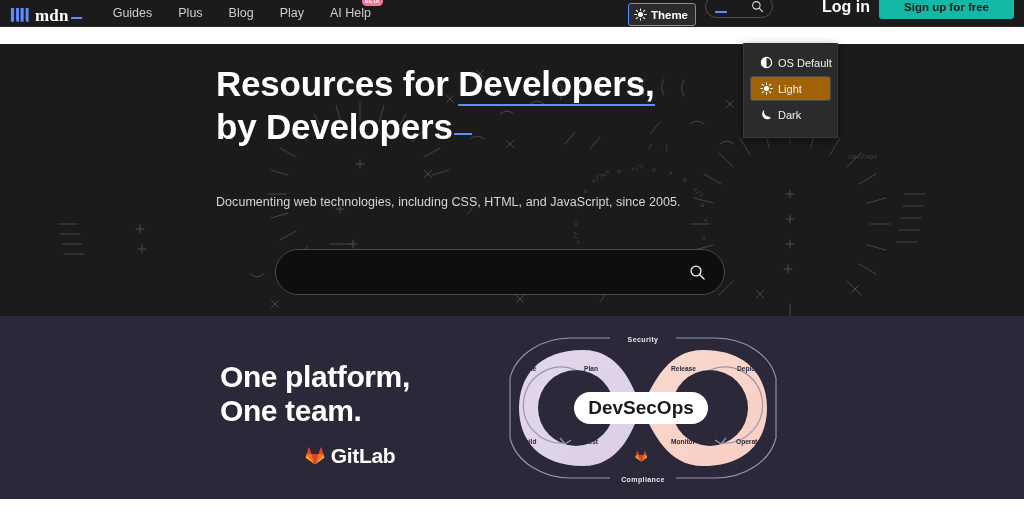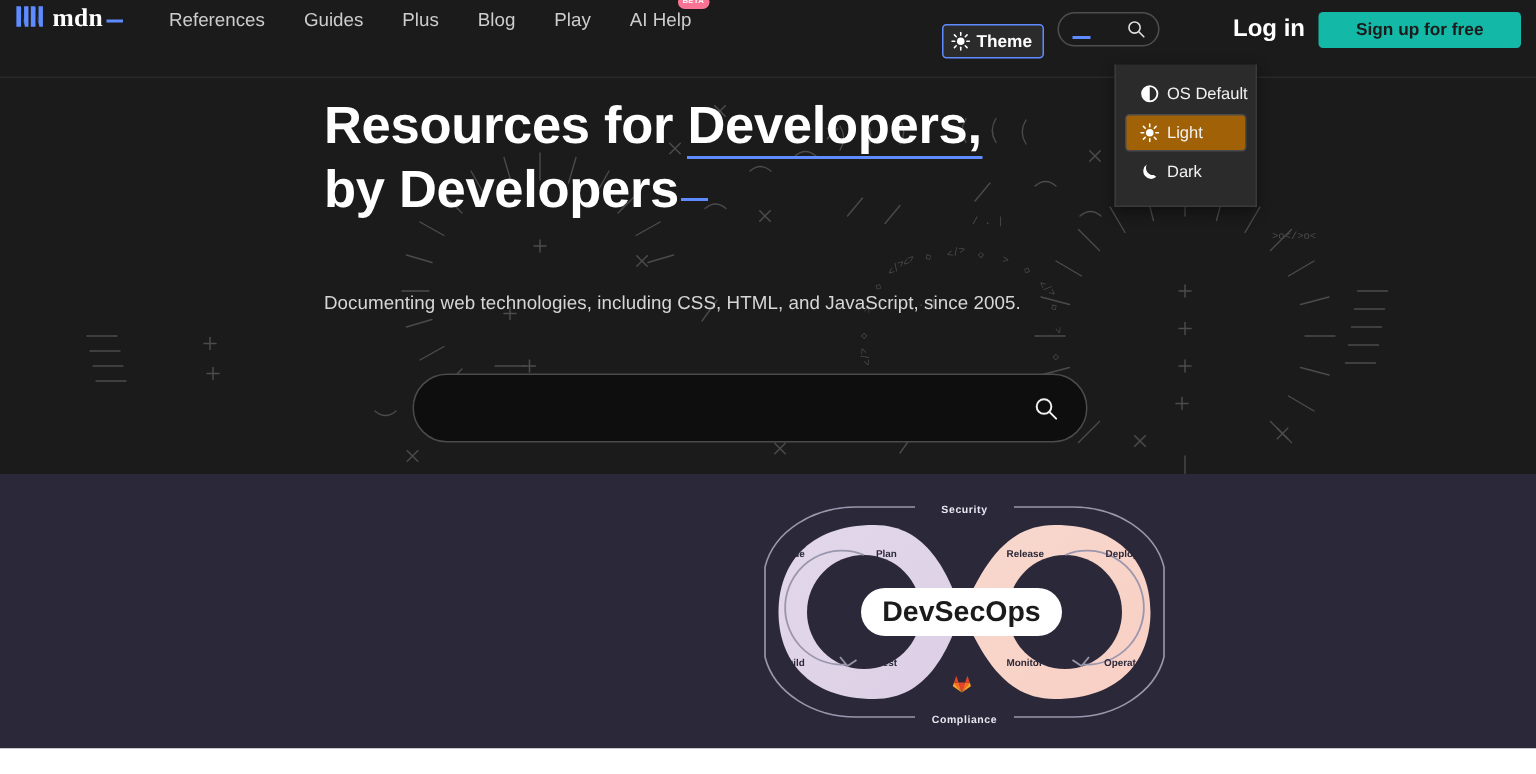--- a/index.html
+++ b/index.html
@@ -20,24 +20,24 @@
     height: 516px;
     overflow: hidden;
     background: #ffffff;
   }
 
   
   .header {
     position: absolute;
     top: 0; left: 0;
     width: 1024px;
-    height: 52px;
+    height: 27px;
     background: #1b1b1b;
     display: flex;
-    align-items: flex-start;
+    align-items: flex-end;
     z-index: 50;
     border-bottom: 1px solid #2a2a2a;
   }
 
   .logo {
     display: flex;
     align-items: baseline;
     margin-left: 10px;
     margin-right: 18px;
     cursor: pointer;
@@ -328,23 +328,20 @@
     <a class="logo">
       <svg class="logo-mark" viewBox="0 0 24 18">
         <path d="M1 17 L1 2 L4.2 2 L6.4 14 L6.6 14 L6.6 2 L9.8 2 L9.8 17 L7.2 17 L4.6 4.5 L4.4 4.5 L4.4 17 Z" fill="#5e8bff"></path>
         <path d="M11.5 17 L11.5 2 L14.7 2 L16.9 14 L17.1 14 L17.1 2 L20.3 2 L20.3 17 L17.7 17 L15.1 4.5 L14.9 4.5 L14.9 17 Z" fill="#5e8bff"></path>
       </svg>
       <span class="logo-text">mdn</span>
       <span class="logo-underscore"></span>
     </a>
 
     <div class="nav">
-      <div class="nav-item">
-        <span>References</span>
-      </div>
       <div class="nav-item">
         <span>Guides</span>
       </div>
       <div class="nav-item">
         <span>Plus</span>
       </div>
       <div class="nav-item">
         <span>Blog</span>
       </div>
       <div class="nav-item">
@@ -680,20 +677,38 @@
     <div class="hero-search">
       <svg width="17" height="17" viewBox="0 0 16 16">
         <circle cx="6.6" cy="6.6" r="4.6" fill="none" stroke="#f0f0f0" stroke-width="1.25"></circle>
         <line x1="10.1" y1="10.1" x2="14.2" y2="14.2" stroke="#f0f0f0" stroke-width="1.25" stroke-linecap="round"></line>
       </svg>
     </div>
   </div>
 
   <div class="ad">
 
+    <div class="ad-left">
+      <div class="ad-headline">
+        <span>One platform,</span><br>
+        <span>One team.</span>
+      </div>
+      <div class="ad-brand">
+        <svg width="20" height="19" viewBox="0 0 24 23">
+          <path d="M12 22.5 L16.2 9.6 L7.8 9.6 Z" fill="#e24329"></path>
+          <path d="M12 22.5 L7.8 9.6 L1.9 9.6 Z" fill="#fc6d26"></path>
+          <path d="M1.9 9.6 L0.6 13.6 a0.9 0.9 0 0 0 0.33 1.0 L12 22.5 Z" fill="#fca326"></path>
+          <path d="M1.9 9.6 L7.8 9.6 L5.25 1.8 a0.45 0.45 0 0 0 -0.86 0 Z" fill="#e24329"></path>
+          <path d="M12 22.5 L16.2 9.6 L22.1 9.6 Z" fill="#fc6d26"></path>
+          <path d="M22.1 9.6 L23.4 13.6 a0.9 0.9 0 0 1 -0.33 1.0 L12 22.5 Z" fill="#fca326"></path>
+          <path d="M22.1 9.6 L16.2 9.6 L18.75 1.8 a0.45 0.45 0 0 1 0.86 0 Z" fill="#e24329"></path>
+        </svg>
+        <span class="ad-brand-name">GitLab</span>
+      </div>
+    </div>
 
     <svg class="ad-figure" viewBox="0 0 310 172">
       <defs>
         <linearGradient id="gLeft" x1="0" y1="0" x2="1" y2="1">
           <stop offset="0%" stop-color="#e3d8ea"></stop>
           <stop offset="100%" stop-color="#dccfe6"></stop>
         </linearGradient>
         <linearGradient id="gRight" x1="0" y1="0" x2="1" y2="1">
           <stop offset="0%" stop-color="#f7d8cd"></stop>
           <stop offset="100%" stop-color="#f9cfc4"></stop>

